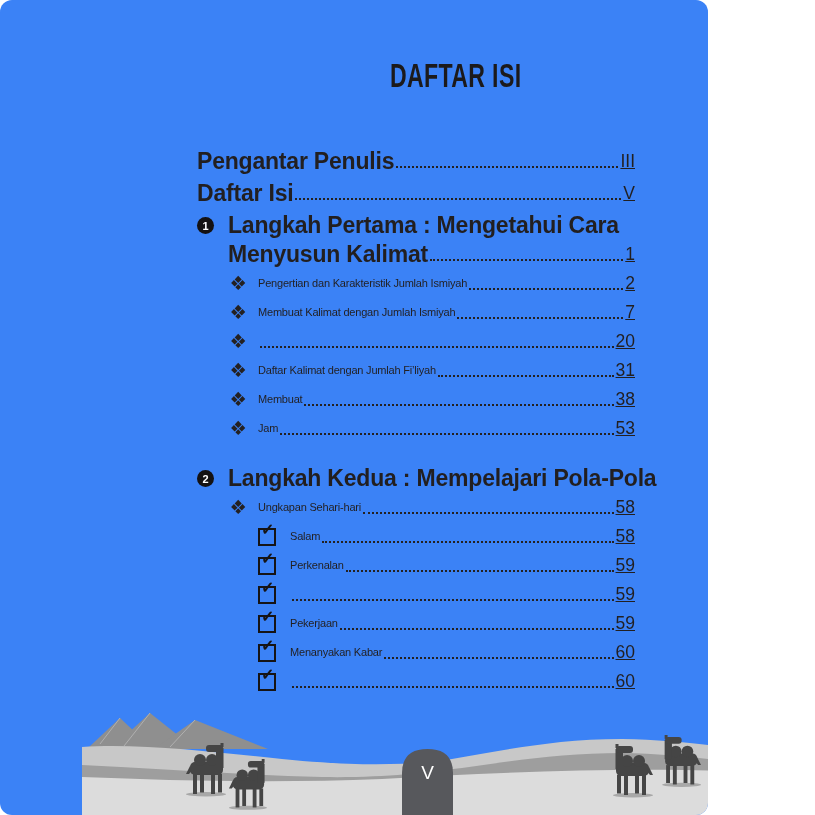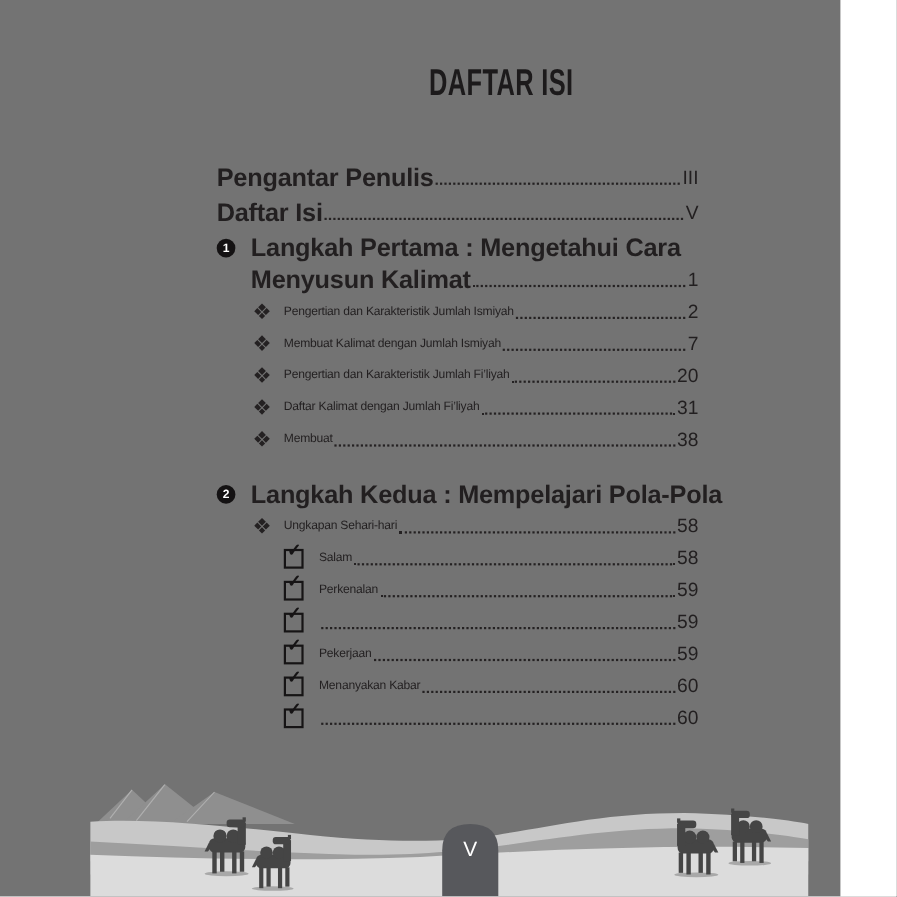--- a/index.html
+++ b/index.html
@@ -1,34 +1,34 @@
 <!DOCTYPE html>
 <html><head>
 <meta charset="utf-8">
 <style>
   html,body{margin:0;padding:0;background:#fff;}
   .page{
-    position:relative;width:764px;height:815px;background:#737373;
-    overflow:hidden;font-family:"Liberation Sans",sans-serif;color:#221f20;
+    position:relative;width:708px;height:815px;background:#3b82f6;
+    overflow:hidden;font-family:"Liberation Sans",sans-serif;color:#221f20;border-radius:12px;
   }
   
   .title{
     position:absolute;top:56px;left:390px;
     font-size:34px;font-weight:bold;letter-spacing:.5px;white-space:nowrap;
     transform:scaleX(.68);transform-origin:left center;color:#1c1a1b;
   }
   
   .toc{position:absolute;left:197px;top:147px;width:438px;}
   .row{display:flex;height:29px;align-items:stretch;}
   .row.gap-sm{margin-top:3px;}
   .row.gap-lg{margin-top:21px;}
   .label{line-height:29px;font-size:11px;letter-spacing:-.2px;white-space:nowrap;}
   .bold .label{font-weight:bold;font-size:23px;}
   .dots{flex:1 1 20px;min-width:8px;border-bottom:2.4px dotted #242122;margin:0 2px 8px 2px;align-self:flex-end;}
-  .num{line-height:29px;font-size:17.5px;text-align:right;}
+  .num{line-height:29px;font-size:17.5px;text-align:right;text-decoration:underline;}
   .bcol{display:flex;align-items:center;flex:0 0 auto;}
   .bcol.w-section{width:31px;}
   .bcol.w-sub{width:27px;}
   .bcol.w-check{width:32px;}
   .pad-sub{padding-left:34px;}
   .pad-check{padding-left:61px;}
   
   .circlenum{
     width:17px;height:17px;border-radius:50%;background:#141213;color:#fff;
     font-size:11px;font-weight:bold;display:inline-flex;align-items:center;justify-content:center;
@@ -101,21 +101,20 @@
       </div>
       <div class="row pad-sub">
         <span class="bcol w-sub">
           <span class="diamond">
             <i></i>
             <i></i>
             <i></i>
             <i></i>
           </span>
         </span>
-        <span class="label">Pengertian dan Karakteristik Jumlah Fi’liyah</span>
         <span class="dots"></span>
         <span class="num">20</span>
       </div>
       <div class="row pad-sub">
         <span class="bcol w-sub">
           <span class="diamond">
             <i></i>
             <i></i>
             <i></i>
             <i></i>
@@ -130,20 +129,33 @@
           <span class="diamond">
             <i></i>
             <i></i>
             <i></i>
             <i></i>
           </span>
         </span>
         <span class="label">Membuat</span>
         <span class="dots"></span>
         <span class="num">38</span>
+      </div>
+      <div class="row pad-sub">
+        <span class="bcol w-sub">
+          <span class="diamond">
+            <i></i>
+            <i></i>
+            <i></i>
+            <i></i>
+          </span>
+        </span>
+        <span class="label">Jam</span>
+        <span class="dots"></span>
+        <span class="num">53</span>
       </div>
       <div class="row bold gap-lg">
         <span class="bcol w-section">
           <span class="circlenum">2</span>
         </span>
         <span class="label">Langkah Kedua : Mempelajari Pola-Pola</span>
       </div>
       <div class="row pad-sub">
         <span class="bcol w-sub">
           <span class="diamond">

